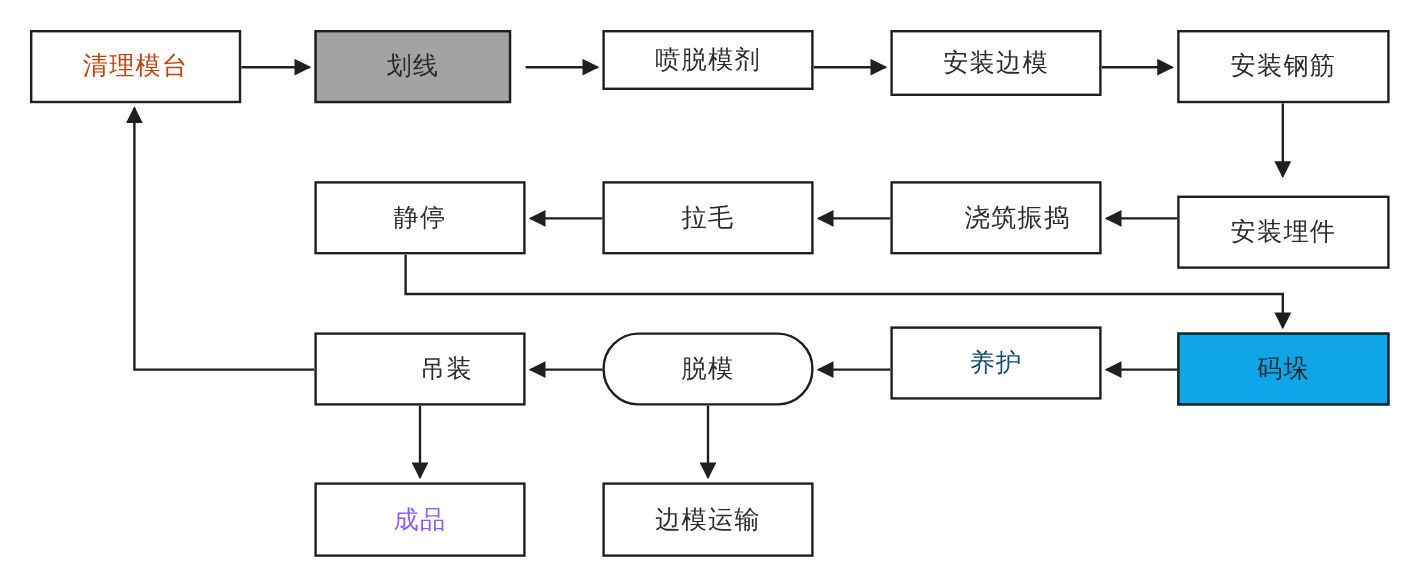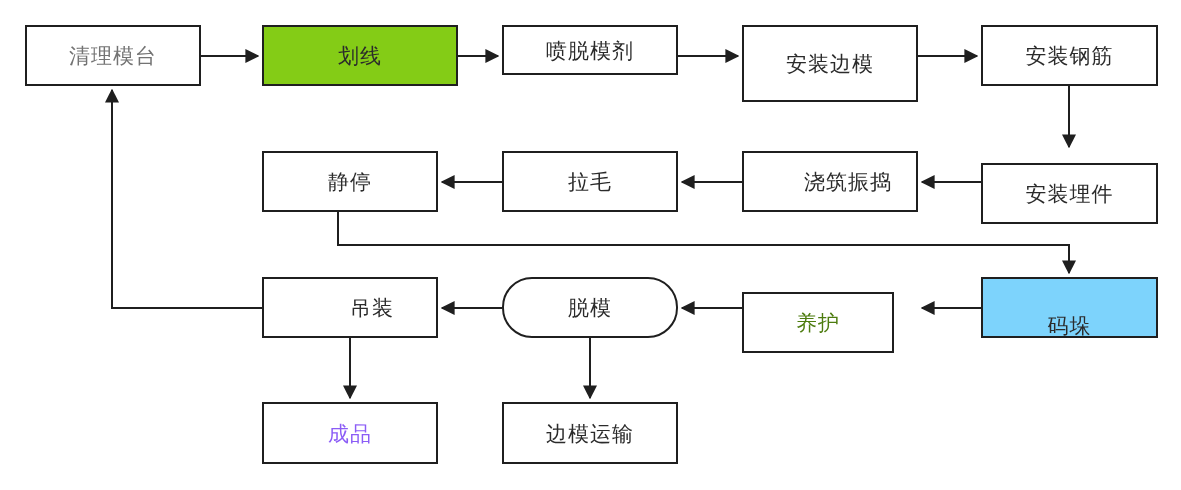--- a/index.html
+++ b/index.html
@@ -72,51 +72,51 @@
         <path d="M981,308 L922,308" stroke="#1f1f1f" marker-end="url(#arrow-generic)"></path>
         <path d="M742,308 L682,308" stroke="#1f1f1f" marker-end="url(#arrow-generic)"></path>
         <path d="M502,308 L442,308" stroke="#1f1f1f" marker-end="url(#arrow-generic)"></path>
         <path d="M350,338 L350,398" stroke="#1f1f1f" marker-end="url(#arrow-generic)"></path>
         <path d="M590,338 L590,398" stroke="#1f1f1f" marker-end="url(#arrow-generic)"></path>
         <path d="M262,308 L112,308 L112,90" stroke="#1f1f1f" marker-end="url(#arrow-generic)"></path>
       </g>
   </svg>
 
   <div id="nodes">
-      <div class="node" style="left: 25px; top: 25px; width: 176px; height: 61px; border-color: rgb(31, 31, 31); background: rgb(255, 255, 255); color: #737373;">
+      <div class="node" style="left: 25px; top: 25px; width: 176px; height: 61px; border-color: rgb(31, 31, 31); background: rgb(255, 255, 255); color: #c2410c;">
         <span class="node-label">清理模台</span>
       </div>
-      <div class="node" style="left: 262px; top: 25px; width: 196px; height: 61px; border-color: rgb(31, 31, 31); background: #84cc16; color: rgb(43, 43, 43);">
+      <div class="node" style="left: 262px; top: 25px; width: 164px; height: 61px; border-color: rgb(31, 31, 31); background: #a3a3a3; color: rgb(43, 43, 43);">
         <span class="node-label">划线</span>
       </div>
       <div class="node" style="left: 502px; top: 25px; width: 176px; height: 50px; border-color: rgb(31, 31, 31); background: rgb(255, 255, 255); color: rgb(43, 43, 43);">
         <span class="node-label">喷脱模剂</span>
       </div>
-      <div class="node" style="left: 742px; top: 25px; width: 176px; height: 77px; border-color: rgb(31, 31, 31); background: rgb(255, 255, 255); color: rgb(43, 43, 43);">
+      <div class="node" style="left: 742px; top: 25px; width: 176px; height: 55px; border-color: rgb(31, 31, 31); background: rgb(255, 255, 255); color: rgb(43, 43, 43);">
         <span class="node-label">安装边模</span>
       </div>
       <div class="node" style="left: 981px; top: 25px; width: 177px; height: 61px; border-color: rgb(31, 31, 31); background: rgb(255, 255, 255); color: rgb(43, 43, 43);">
         <span class="node-label">安装钢筋</span>
       </div>
       <div class="node" style="left: 981px; top: 151px; width: 177px; height: 61px; border-color: rgb(31, 31, 31); background: rgb(255, 255, 255); color: rgb(43, 43, 43); margin-top: 12px;">
         <span class="node-label">安装埋件</span>
       </div>
       <div class="node" style="left: 742px; top: 151px; width: 176px; height: 61px; border-color: rgb(31, 31, 31); background: rgb(255, 255, 255); color: rgb(43, 43, 43); padding-left: 36px;">
         <span class="node-label">浇筑振捣</span>
       </div>
       <div class="node" style="left: 502px; top: 151px; width: 176px; height: 61px; border-color: rgb(31, 31, 31); background: rgb(255, 255, 255); color: rgb(43, 43, 43);">
         <span class="node-label">拉毛</span>
       </div>
       <div class="node" style="left: 262px; top: 151px; width: 176px; height: 61px; border-color: rgb(31, 31, 31); background: rgb(255, 255, 255); color: rgb(43, 43, 43);">
         <span class="node-label">静停</span>
       </div>
-      <div class="node" style="left: 981px; top: 277px; width: 177px; height: 61px; border-color: rgb(31, 31, 31); background: #7dd3fc; color: rgb(43, 43, 43); align-items: flex-end;">
+      <div class="node" style="left: 981px; top: 277px; width: 177px; height: 61px; border-color: rgb(31, 31, 31); background: #0ea5e9; color: rgb(43, 43, 43);">
         <span class="node-label">码垛</span>
       </div>
-      <div class="node" style="left: 742px; top: 292px; width: 152px; height: 61px; border-color: rgb(31, 31, 31); background: rgb(255, 255, 255); color: #4d7c0f;">
+      <div class="node" style="left: 742px; top: 272px; width: 176px; height: 61px; border-color: rgb(31, 31, 31); background: rgb(255, 255, 255); color: #0c4a6e;">
         <span class="node-label">养护</span>
       </div>
       <div class="node" style="left: 502px; top: 277px; width: 176px; height: 61px; border-color: rgb(31, 31, 31); background: rgb(255, 255, 255); color: rgb(43, 43, 43); border-radius: 30px;">
         <span class="node-label">脱模</span>
       </div>
       <div class="node" style="left: 262px; top: 277px; width: 176px; height: 61px; border-color: rgb(31, 31, 31); background: rgb(255, 255, 255); color: rgb(43, 43, 43); padding-left: 44px;">
         <span class="node-label">吊装</span>
       </div>
       <div class="node" style="left: 262px; top: 402px; width: 176px; height: 62px; border-color: rgb(31, 31, 31); background: rgb(255, 255, 255); color: #8b5cf6;">
         <span class="node-label">成品</span>

